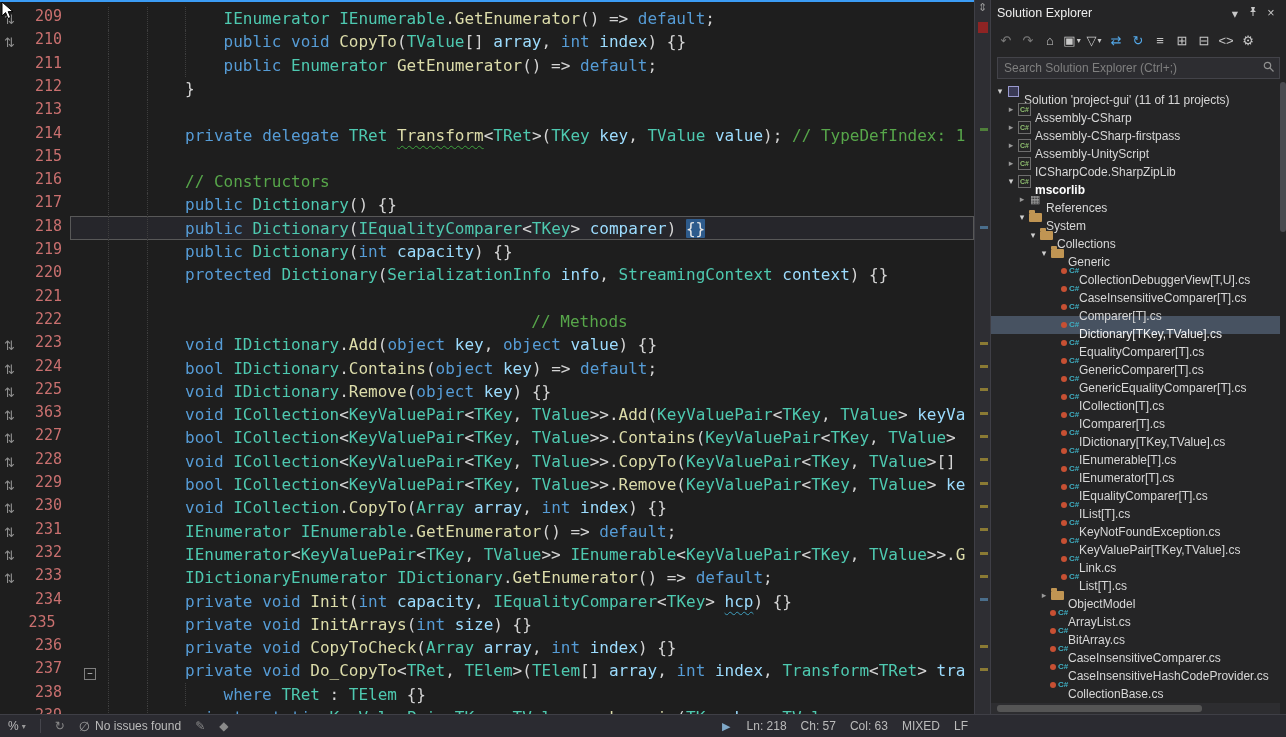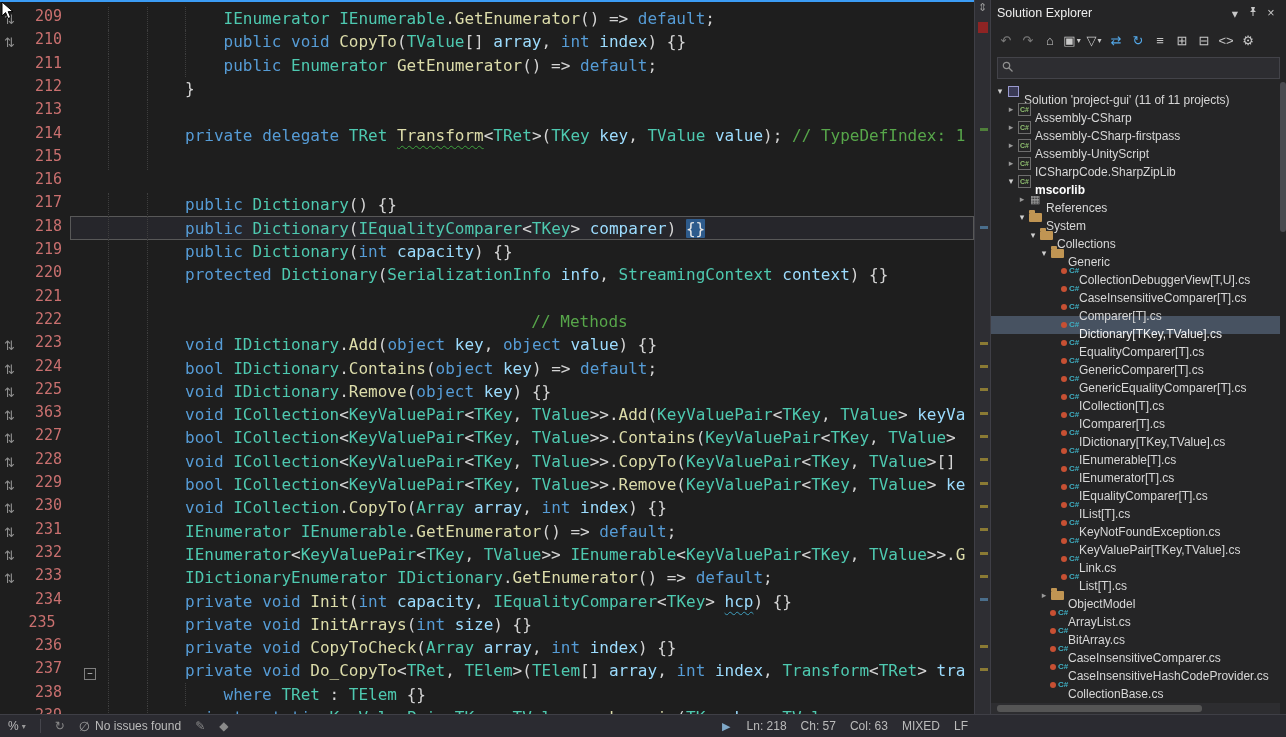--- a/index.html
+++ b/index.html
@@ -199,20 +199,21 @@
         <div class="gcell" style="top: 706px;"></div>
       </div>
     <div class="col col-code">
         <div class="crow" style="top: 7px;"><span class="guide" style="left: 0px;"></span><span class="guide" style="left: 38.528px;"></span><span class="guide" style="left: 77.056px;"></span><span class="ctext" style="padding-left: 115.584px;"><span class="tk-t">IEnumerator</span><span class="tk-d"> </span><span class="tk-t">IEnumerable</span><span class="tk-d">.</span><span class="tk-m">GetEnumerator</span><span class="tk-d">() =&gt; </span><span class="tk-k">default</span><span class="tk-d">;</span></span></div>
         <div class="crow" style="top: 30.3px;"><span class="guide" style="left: 0px;"></span><span class="guide" style="left: 38.528px;"></span><span class="guide" style="left: 77.056px;"></span><span class="ctext" style="padding-left: 115.584px;"><span class="tk-k">public</span><span class="tk-d"> </span><span class="tk-k">void</span><span class="tk-d"> </span><span class="tk-m">CopyTo</span><span class="tk-d">(</span><span class="tk-t">TValue</span><span class="tk-d">[] </span><span class="tk-p">array</span><span class="tk-d">, </span><span class="tk-k">int</span><span class="tk-d"> </span><span class="tk-p">index</span><span class="tk-d">) {}</span></span></div>
         <div class="crow" style="top: 53.6px;"><span class="guide" style="left: 0px;"></span><span class="guide" style="left: 38.528px;"></span><span class="guide" style="left: 77.056px;"></span><span class="ctext" style="padding-left: 115.584px;"><span class="tk-k">public</span><span class="tk-d"> </span><span class="tk-t">Enumerator</span><span class="tk-d"> </span><span class="tk-m">GetEnumerator</span><span class="tk-d">() =&gt; </span><span class="tk-k">default</span><span class="tk-d">;</span></span></div>
         <div class="crow" style="top: 76.9px;"><span class="guide" style="left: 0px;"></span><span class="guide" style="left: 38.528px;"></span><span class="ctext" style="padding-left: 77.056px;"><span class="tk-d">}</span></span></div>
         <div class="crow" style="top: 100.2px;"><span class="guide" style="left: 0px;"></span><span class="guide" style="left: 38.528px;"></span><span class="ctext" style="padding-left: 0px;"></span></div>
         <div class="crow" style="top: 123.5px;"><span class="guide" style="left: 0px;"></span><span class="guide" style="left: 38.528px;"></span><span class="ctext" style="padding-left: 77.056px;"><span class="tk-k">private</span><span class="tk-d"> </span><span class="tk-k">delegate</span><span class="tk-d"> </span><span class="tk-t">TRet</span><span class="tk-d"> </span><span class="tk-msq">Transform</span><span class="tk-d">&lt;</span><span class="tk-t">TRet</span><span class="tk-d">&gt;(</span><span class="tk-t">TKey</span><span class="tk-d"> </span><span class="tk-p">key</span><span class="tk-d">, </span><span class="tk-t">TValue</span><span class="tk-d"> </span><span class="tk-p">value</span><span class="tk-d">); </span><span class="tk-c">// TypeDefIndex: 1</span></span></div>
         <div class="crow" style="top: 146.8px;"><span class="guide" style="left: 0px;"></span><span class="guide" style="left: 38.528px;"></span><span class="ctext" style="padding-left: 0px;"></span></div>
+        <div class="crow" style="top: 170.1px;"><span class="guide" style="left: 0px;"></span><span class="guide" style="left: 38.528px;"></span><span class="ctext" style="padding-left: 77.056px;"><span class="tk-c">// Constructors</span></span></div>
         <div class="crow" style="top: 193.4px;"><span class="guide" style="left: 0px;"></span><span class="guide" style="left: 38.528px;"></span><span class="ctext" style="padding-left: 77.056px;"><span class="tk-k">public</span><span class="tk-d"> </span><span class="tk-t">Dictionary</span><span class="tk-d">() {}</span></span></div>
         <div class="crow" style="top: 216.7px;"><span class="guide" style="left: 0px;"></span><span class="guide" style="left: 38.528px;"></span><span class="ctext" style="padding-left: 77.056px;"><span class="tk-k">public</span><span class="tk-d"> </span><span class="tk-t">Dictionary</span><span class="tk-d">(</span><span class="tk-t">IEqualityComparer</span><span class="tk-d">&lt;</span><span class="tk-t">TKey</span><span class="tk-d">&gt; </span><span class="tk-p">comparer</span><span class="tk-d">) </span><span class="tk-dh">{}</span></span></div>
         <div class="crow" style="top: 240px;"><span class="guide" style="left: 0px;"></span><span class="guide" style="left: 38.528px;"></span><span class="ctext" style="padding-left: 77.056px;"><span class="tk-k">public</span><span class="tk-d"> </span><span class="tk-t">Dictionary</span><span class="tk-d">(</span><span class="tk-k">int</span><span class="tk-d"> </span><span class="tk-p">capacity</span><span class="tk-d">) {}</span></span></div>
         <div class="crow" style="top: 263.3px;"><span class="guide" style="left: 0px;"></span><span class="guide" style="left: 38.528px;"></span><span class="ctext" style="padding-left: 77.056px;"><span class="tk-k">protected</span><span class="tk-d"> </span><span class="tk-t">Dictionary</span><span class="tk-d">(</span><span class="tk-t">SerializationInfo</span><span class="tk-d"> </span><span class="tk-p">info</span><span class="tk-d">, </span><span class="tk-t">StreamingContext</span><span class="tk-d"> </span><span class="tk-p">context</span><span class="tk-d">) {}</span></span></div>
         <div class="crow" style="top: 286.6px;"><span class="guide" style="left: 0px;"></span><span class="guide" style="left: 38.528px;"></span><span class="ctext" style="padding-left: 0px;"></span></div>
         <div class="crow" style="top: 309.9px;"><span class="guide" style="left: 0px;"></span><span class="guide" style="left: 38.528px;"></span><span class="ctext" style="padding-left: 77.056px; text-align: center;"><span class="tk-c">// Methods</span></span></div>
         <div class="crow" style="top: 333.2px;"><span class="guide" style="left: 0px;"></span><span class="guide" style="left: 38.528px;"></span><span class="ctext" style="padding-left: 77.056px;"><span class="tk-k">void</span><span class="tk-d"> </span><span class="tk-t">IDictionary</span><span class="tk-d">.</span><span class="tk-m">Add</span><span class="tk-d">(</span><span class="tk-k">object</span><span class="tk-d"> </span><span class="tk-p">key</span><span class="tk-d">, </span><span class="tk-k">object</span><span class="tk-d"> </span><span class="tk-p">value</span><span class="tk-d">) {}</span></span></div>
         <div class="crow" style="top: 356.5px;"><span class="guide" style="left: 0px;"></span><span class="guide" style="left: 38.528px;"></span><span class="ctext" style="padding-left: 77.056px;"><span class="tk-k">bool</span><span class="tk-d"> </span><span class="tk-t">IDictionary</span><span class="tk-d">.</span><span class="tk-m">Contains</span><span class="tk-d">(</span><span class="tk-k">object</span><span class="tk-d"> </span><span class="tk-p">key</span><span class="tk-d">) =&gt; </span><span class="tk-k">default</span><span class="tk-d">;</span></span></div>
         <div class="crow" style="top: 379.8px;"><span class="guide" style="left: 0px;"></span><span class="guide" style="left: 38.528px;"></span><span class="ctext" style="padding-left: 77.056px;"><span class="tk-k">void</span><span class="tk-d"> </span><span class="tk-t">IDictionary</span><span class="tk-d">.</span><span class="tk-m">Remove</span><span class="tk-d">(</span><span class="tk-k">object</span><span class="tk-d"> </span><span class="tk-p">key</span><span class="tk-d">) {}</span></span></div>
         <div class="crow" style="top: 403.1px;"><span class="guide" style="left: 0px;"></span><span class="guide" style="left: 38.528px;"></span><span class="ctext" style="padding-left: 77.056px;"><span class="tk-k">void</span><span class="tk-d"> </span><span class="tk-t">ICollection</span><span class="tk-d">&lt;</span><span class="tk-t">KeyValuePair</span><span class="tk-d">&lt;</span><span class="tk-t">TKey</span><span class="tk-d">, </span><span class="tk-t">TValue</span><span class="tk-d">&gt;&gt;.</span><span class="tk-m">Add</span><span class="tk-d">(</span><span class="tk-t">KeyValuePair</span><span class="tk-d">&lt;</span><span class="tk-t">TKey</span><span class="tk-d">, </span><span class="tk-t">TValue</span><span class="tk-d">&gt; </span><span class="tk-p">keyVa</span></span></div>
@@ -304,20 +305,21 @@
         </span>
         <span class="tbtn">
           <span>&lt;&gt;</span>
         </span>
         <span class="tbtn">
           <span>⚙</span>
         </span>
       </div>
     <div class="ex-search">
       <div class="box">
+        <input placeholder="Search Solution Explorer (Ctrl+;)" style="">
         <span>
           <svg width="12" height="12" viewBox="0 0 12 12">
               <circle cx="4.5" cy="4.5" r="3.2" fill="none" stroke="#909090" stroke-width="1.2"></circle>
               <line x1="7" y1="7" x2="10.5" y2="10.5" stroke="#909090" stroke-width="1.2"></line>
             </svg>
         </span>
       </div>
     </div>
     <div class="tree">
         <div class="trow" style="padding-left: 3px;">

